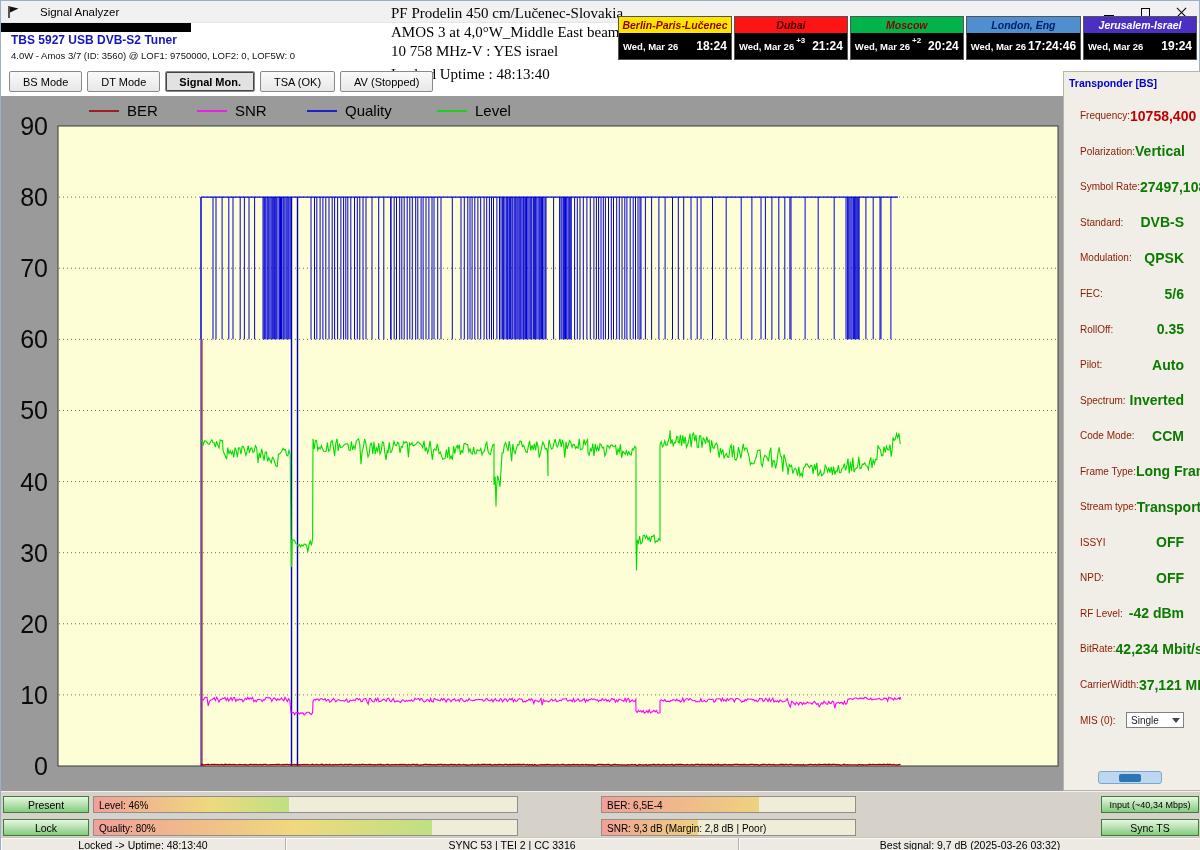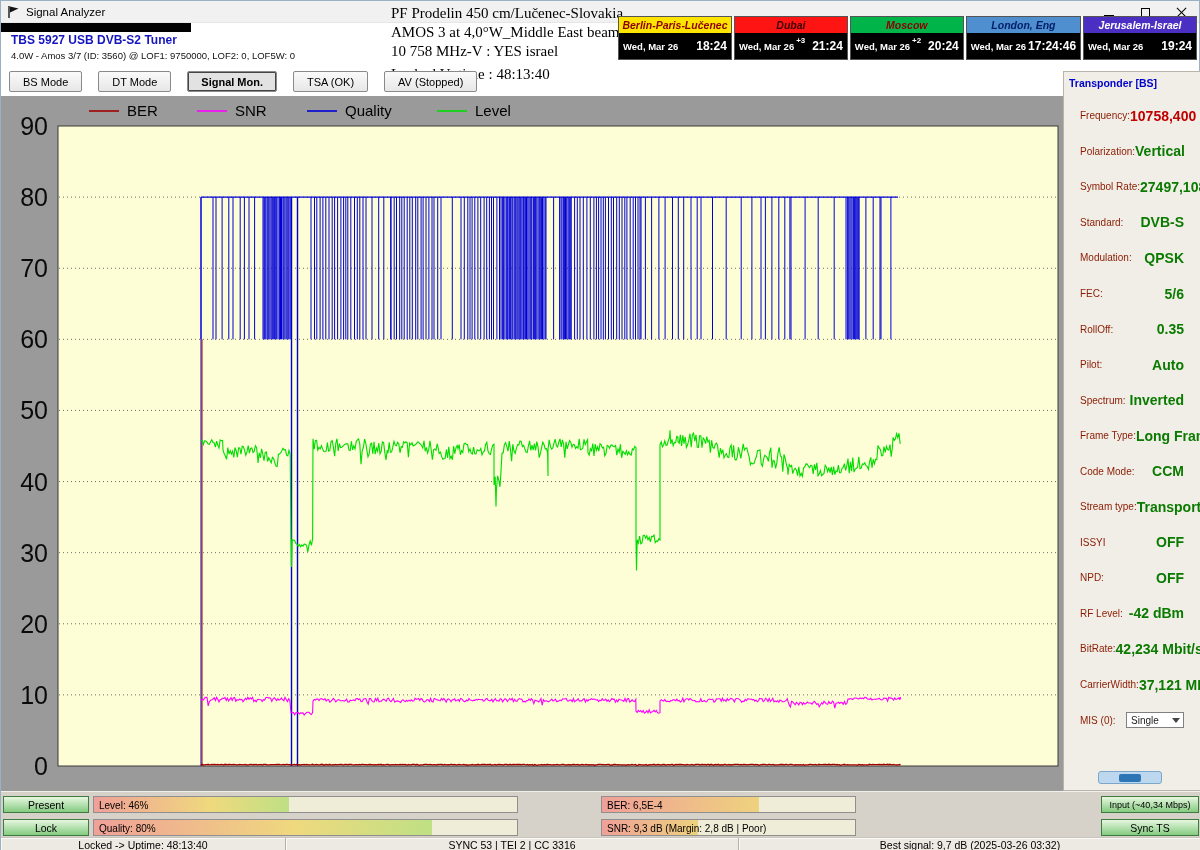--- a/index.html
+++ b/index.html
@@ -1,21 +1,21 @@
 <!DOCTYPE html>
 <html style="--c-ber: #A00000; --c-snr: #FF00FF; --c-quality: #0000D8; --c-level: #00DC00; --c-plot_bg: #FDFDD6; --c-chart_frame: #9A9A9A; --c-field_label: #8B1A00; --c-field_value: #0B7A00; --c-freq_value: #C00000; --c-panel_title: #0000CC;"><head>
 <meta charset="utf-8">
 <style>
   * { margin:0; padding:0; box-sizing:border-box; }
   html,body { width:1200px; height:850px; overflow:hidden; }
   body { font-family:"Liberation Sans", sans-serif; background:#fff; position:relative; }
   #screen { position:absolute; inset:0; width:1200px; height:850px; border:1px solid #9ab0c4; background:#fff; }
 
   
-  .titlebar { position:absolute; top:0; left:0; right:0; height:22px; background:#f1f1f1; display:flex; align-items:center; border-bottom:1px solid #e6e6e6; }
+  .titlebar { position:absolute; top:0; left:0; right:0; height:22px; background:#f1f1f1; display:flex; align-items:center; border-bottom:1px solid #e6e6e6;gap:14px; }
   .app-icon { margin:0 6px; display:flex; align-items:center; }
   .title-text { font-size:11.5px; color:#000; }
   .win-controls { position:absolute; right:0; top:0; height:22px; display:flex; }
   .win-btn { width:36px; height:22px; display:flex; align-items:center; justify-content:center; }
   .glyph-min { width:10px; border-bottom:1.2px solid #000; height:1px; margin-top:6px;}
   .glyph-max { width:9px; height:9px; border:1.2px solid #000; }
   .glyph-close { position:relative; width:11px; height:11px; }
   .glyph-close::before,.glyph-close::after { content:""; position:absolute; left:5px; top:-1px; width:1.2px; height:13px; background:#000; }
   .glyph-close::before { transform:rotate(45deg); }
   .glyph-close::after { transform:rotate(-45deg); }
@@ -39,21 +39,21 @@
   
   .clocks { position:absolute; left:617px; top:15px; width:579px; height:44px; display:grid; grid-template-columns:repeat(5,1fr); gap:2px; background:#fff; }
   .clock { display:flex; flex-direction:column; border:1px solid #555; }
   .clock-head { height:16px; font-size:10.5px; font-style:italic; font-weight:bold; display:flex; align-items:center; justify-content:center; white-space:nowrap; overflow:hidden; }
   .clock-time { flex:1; background:#000; color:#fff; display:flex; align-items:center; padding:0 4px; font-weight:bold; }
   .clock-date { font-size:9.5px; white-space:nowrap; }
   .clock-offset { font-size:8px; margin-left:2px; align-self:flex-start; margin-top:3px; }
   .clock-hm { margin-left:auto; font-size:12px; white-space:nowrap; }
 
   
-  .tabs { position:absolute; left:8px; top:70px; display:flex; gap:16px; z-index:2; }
+  .tabs { position:absolute; left:8px; top:70px; display:flex; gap:5px; z-index:2; }
   .tab { height:21px; padding:0 13px; font-size:11px; background:linear-gradient(#fafafa,#e7e7e7); border:1px solid #8a8a8a; border-radius:2px; display:flex; align-items:center; color:#000; cursor:default; }
   .tab.active { background:#e2e2e2; box-shadow:inset 0 0 0 1px #444; font-weight:bold; }
 
   
   .chart-wrap { position:absolute; left:0; top:95px; width:1062px; height:695px; background:var(--c-chart_frame,#9a9a9a); }
 
   
   .sidebar { position:absolute; left:1062px; top:70px; width:138px; height:720px; background:#F0EEE7; border:1px solid #b8b4aa; }
   .sidebar-title { position:absolute; top:5px; left:5px; font-size:10.5px; font-weight:bold; color:var(--c-panel_title,#0000CC); }
   .tp-rows { position:absolute; top:26px; left:0; right:0; }
@@ -252,26 +252,26 @@
         </div>
       <div class="tp-row">
           <span class="tp-label">Pilot:</span>
           <span class="tp-value">Auto</span>
         </div>
       <div class="tp-row">
           <span class="tp-label">Spectrum:</span>
           <span class="tp-value">Inverted</span>
         </div>
       <div class="tp-row">
+          <span class="tp-label">Code Mode:</span>
+          <span class="tp-value">CCM</span>
+        </div>
+      <div class="tp-row">
           <span class="tp-label">Frame Type:</span>
           <span class="tp-value">Long Frame</span>
-        </div>
-      <div class="tp-row">
-          <span class="tp-label">Code Mode:</span>
-          <span class="tp-value">CCM</span>
         </div>
       <div class="tp-row">
           <span class="tp-label">Stream type:</span>
           <span class="tp-value">Transport</span>
         </div>
       <div class="tp-row">
           <span class="tp-label">ISSYI</span>
           <span class="tp-value">OFF</span>
         </div>
       <div class="tp-row">

